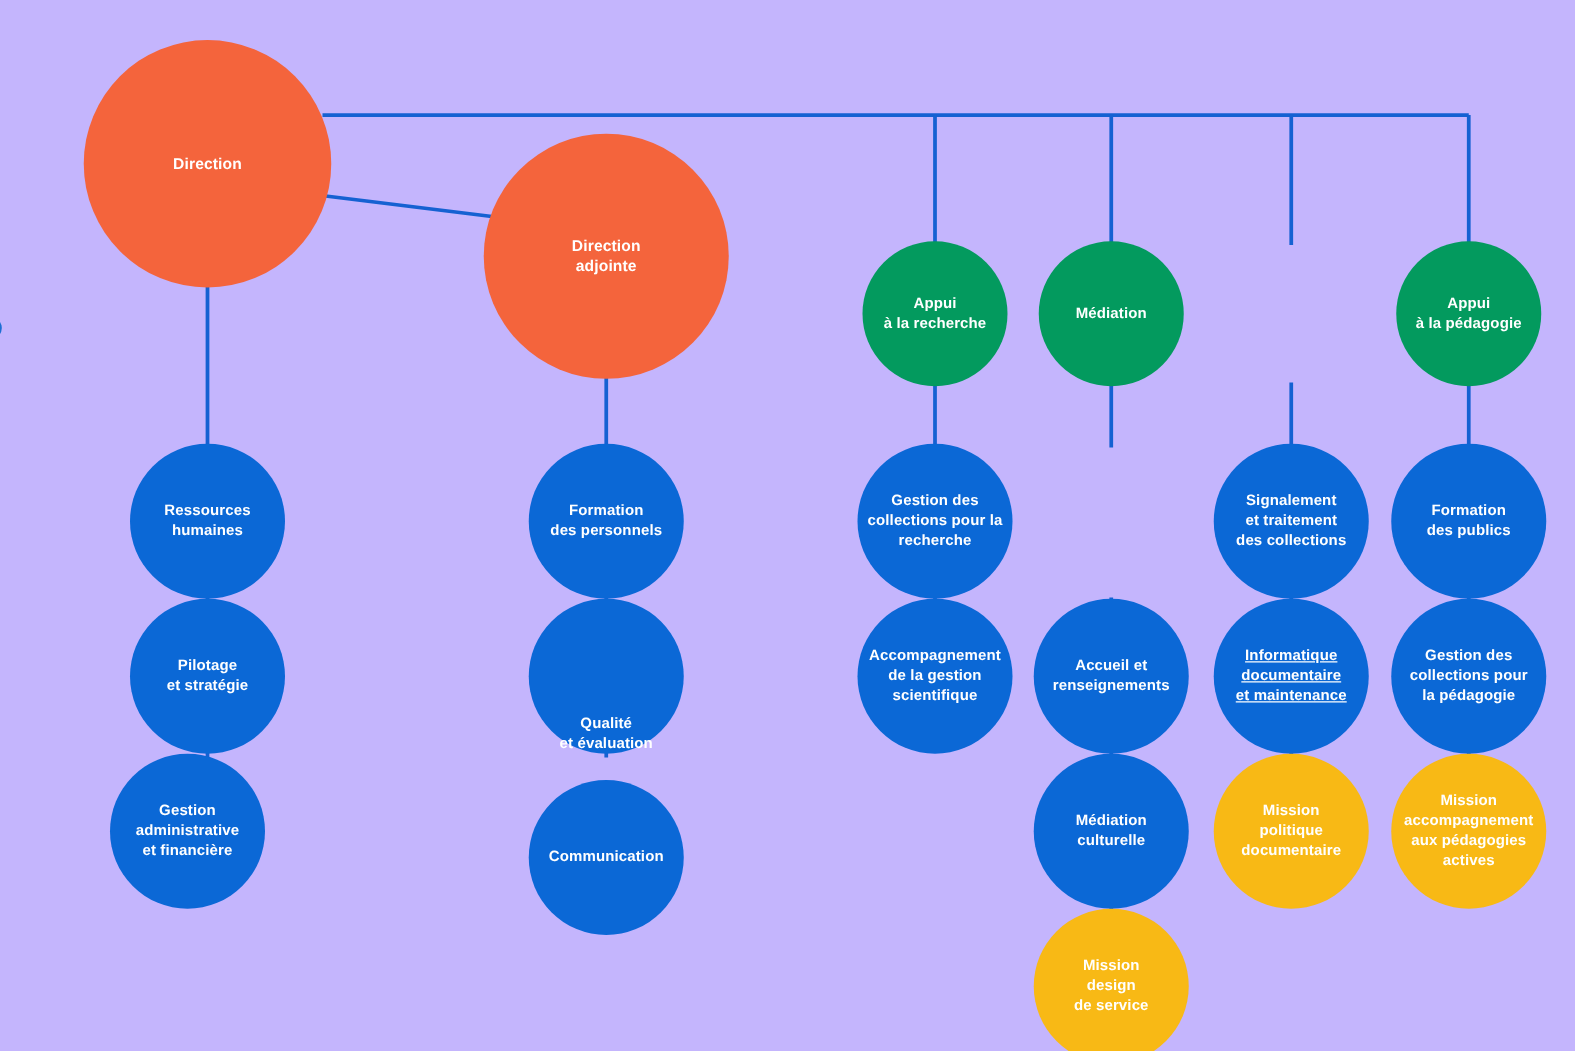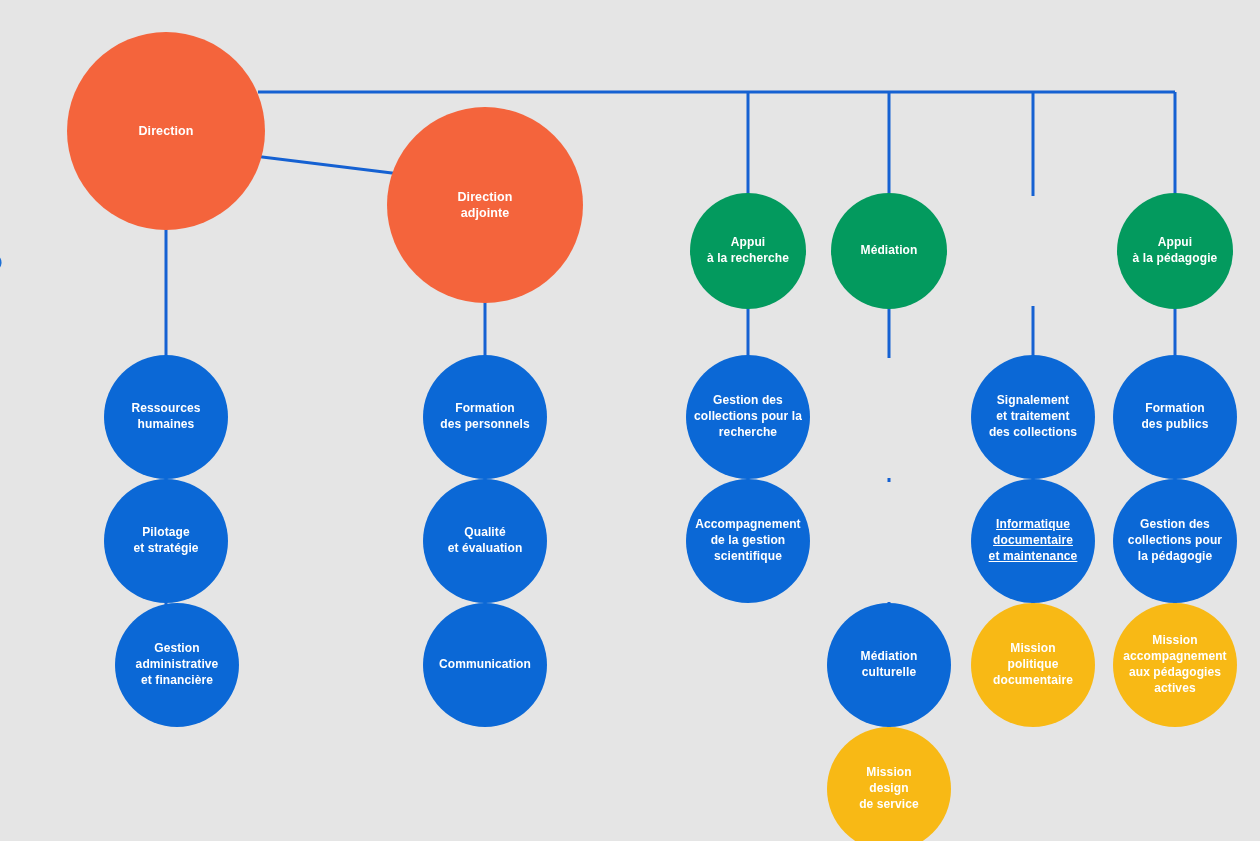--- a/index.html
+++ b/index.html
@@ -1,19 +1,19 @@
 <!DOCTYPE html>
 <html><head>
 <meta charset="utf-8">
 <title>Organigramme</title>
 <style>
   html,body{margin:0;padding:0;background:#ffffff;}
   body{width:1260px;height:841px;overflow:hidden;
        font-family:"Liberation Sans","DejaVu Sans",sans-serif;}
-  #stage{position:relative;width:1260px;height:841px;background:#e5e5e5;}
+  #stage{position:relative;width:1260px;height:841px;background:#c4b5fd;}
   #wires{position:absolute;left:0;top:0;width:1260px;height:841px;}
   .node{position:absolute;border-radius:50%;display:flex;align-items:center;
         justify-content:center;text-align:center;color:#ffffff;
         font-weight:700;letter-spacing:.1px;line-height:1.32;
         box-sizing:border-box;user-select:none;}
   .node .lbl{display:block;padding:0 8px;}
   .root      {background:#F4643C;}
   .deputy    {background:#F4643C;}
   .dept      {background:#039A5E;}
   .unit      {background:#0B68D6;}
@@ -97,41 +97,44 @@
   <div class="node dept" style="left:1117px;top:193px;width:116px;height:116px;">
     <span class="lbl">Appui<br>à la pédagogie</span>
   </div>
 
   <div class="node unit" style="left:104px;top:355px;width:124px;height:124px;">
     <span class="lbl">Ressources<br>humaines</span>
   </div>
   <div class="node unit" style="left:104px;top:479px;width:124px;height:124px;">
     <span class="lbl">Pilotage<br>et stratégie</span>
   </div>
-  <div class="node unit" style="left:115px;top:603px;width:124px;height:124px;text-align:center;">
+  <div class="node unit" style="left:88px;top:603px;width:124px;height:124px;text-align:center;">
     <span class="lbl">Gestion<br>administrative<br>et financière</span>
   </div>
 
   <div class="node unit" style="left:423px;top:355px;width:124px;height:124px;">
     <span class="lbl">Formation<br>des personnels</span>
   </div>
-  <div class="node unit" style="left:423px;top:479px;width:124px;height:124px;">
+  <div class="node unit" style="left:423px;top:479px;width:124px;height:124px;align-items:flex-end;">
     <span class="lbl">Qualité<br>et évaluation</span>
   </div>
-  <div class="node unit" style="left:423px;top:603px;width:124px;height:124px;">
+  <div class="node unit" style="left:423px;top:624px;width:124px;height:124px;">
     <span class="lbl">Communication</span>
   </div>
 
   <div class="node unit" style="left:686px;top:355px;width:124px;height:124px;">
     <span class="lbl">Gestion des<br>collections pour la<br>recherche</span>
   </div>
   <div class="node unit" style="left:686px;top:479px;width:124px;height:124px;">
     <span class="lbl">Accompagnement<br>de la gestion<br>scientifique</span>
   </div>
 
+  <div class="node unit" style="left:827px;top:479px;width:124px;height:124px;">
+    <span class="lbl">Accueil et<br>renseignements</span>
+  </div>
   <div class="node unit" style="left:827px;top:603px;width:124px;height:124px;">
     <span class="lbl">Médiation<br>culturelle</span>
   </div>
   <div class="node mission" style="left:827px;top:727px;width:124px;height:124px;">
     <span class="lbl">Mission<br>design<br>de service</span>
   </div>
 
   <div class="node unit" style="left:971px;top:355px;width:124px;height:124px;">
     <span class="lbl">Signalement<br>et traitement<br>des collections</span>
   </div>

